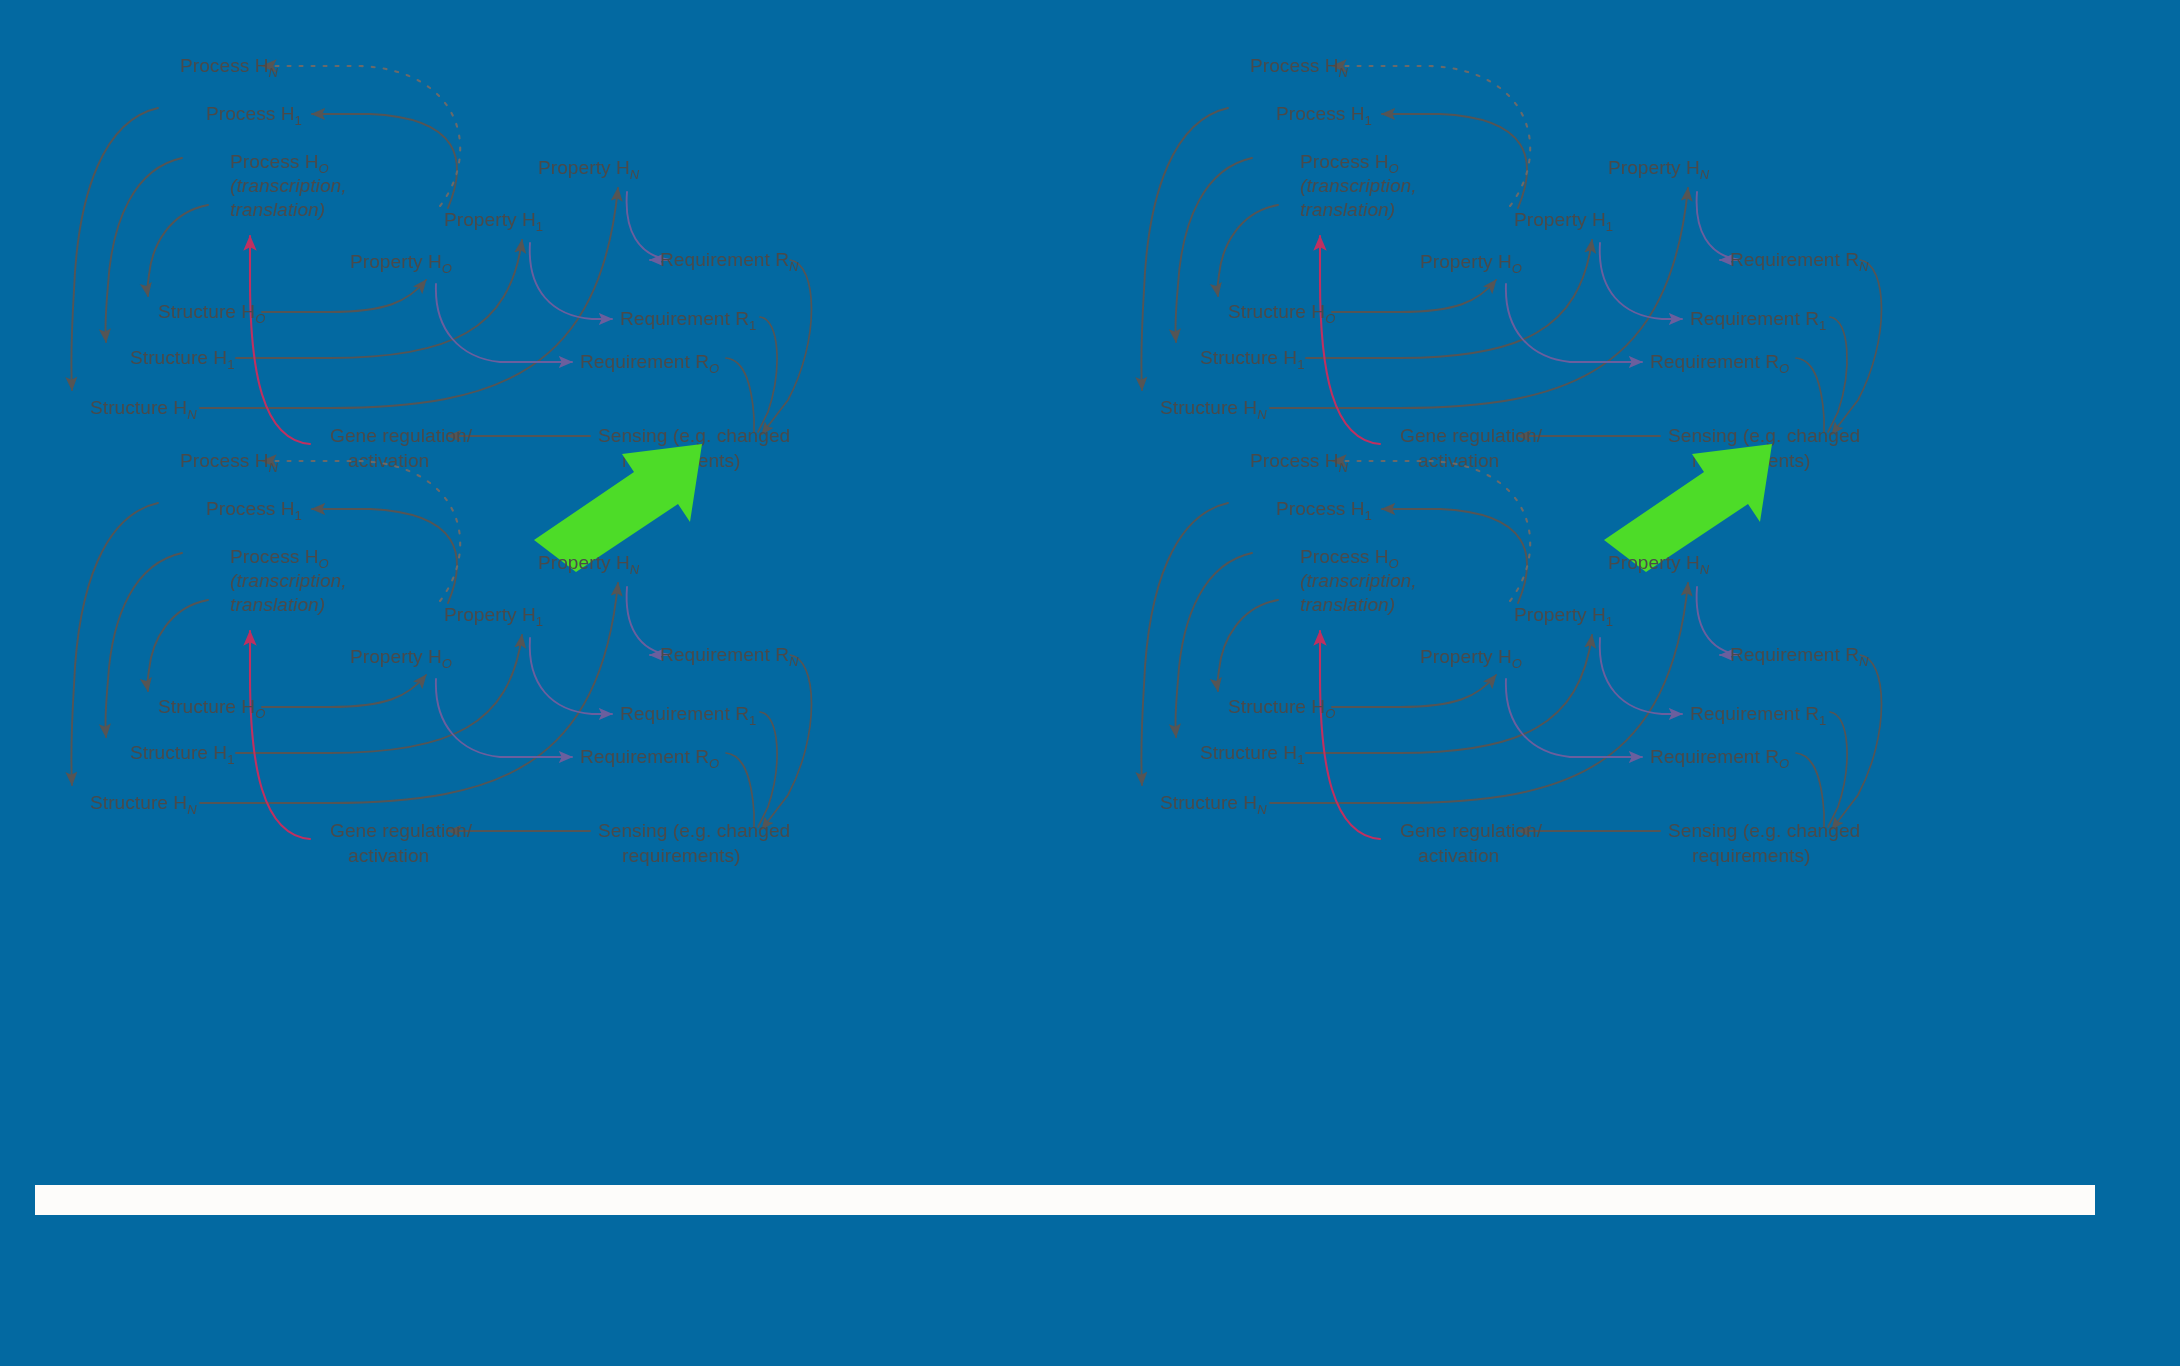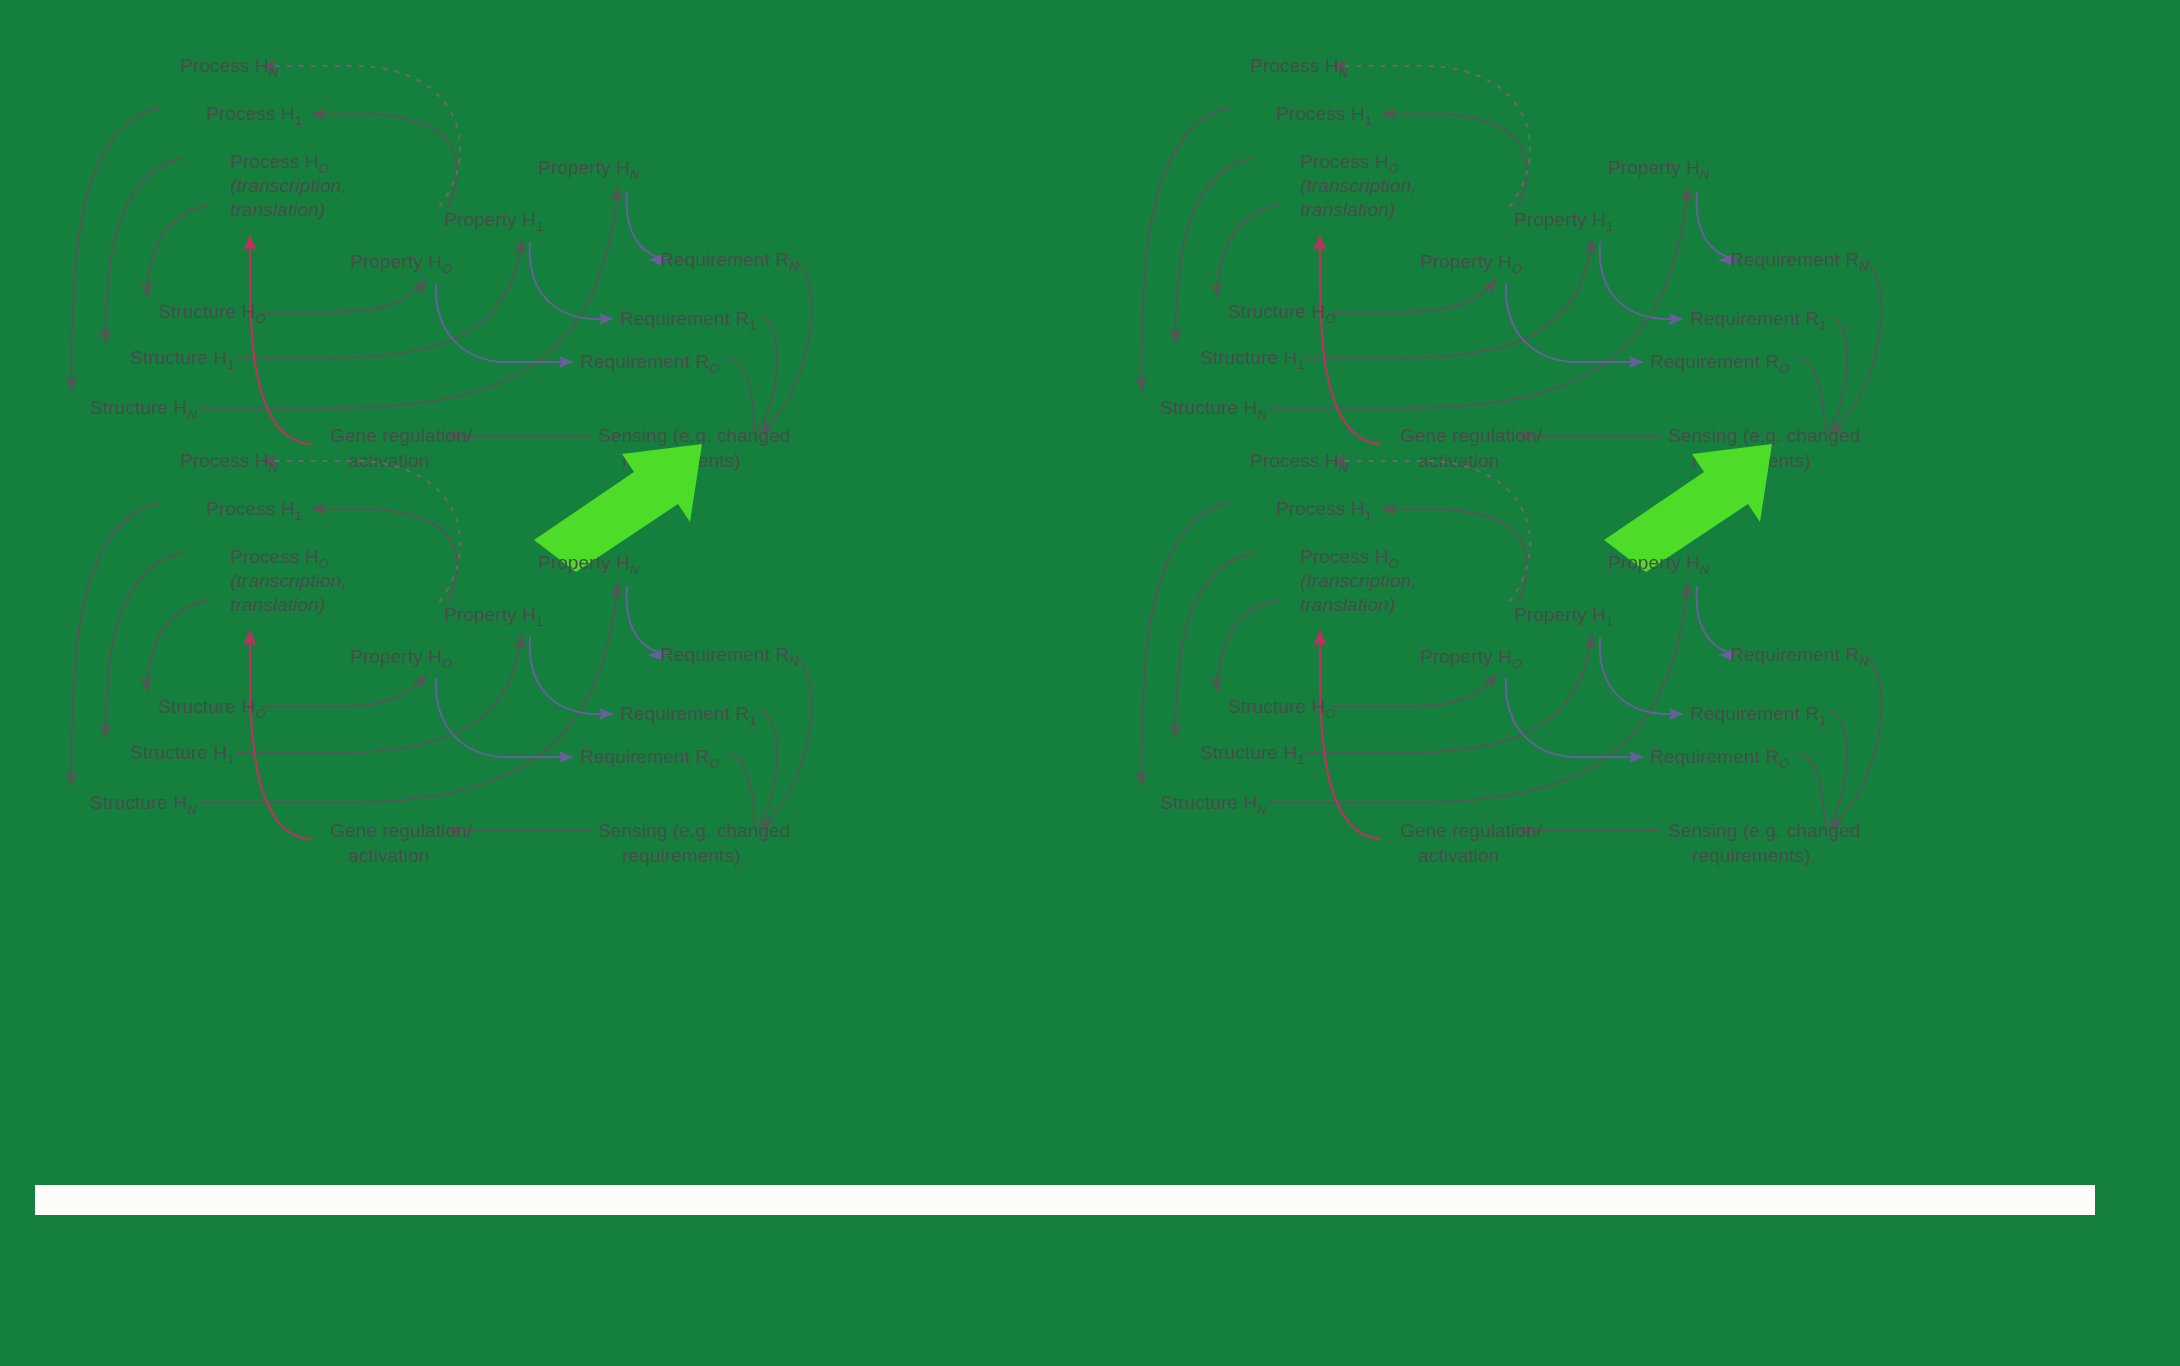--- a/index.html
+++ b/index.html
@@ -8,21 +8,21 @@
     background: #ffffff;
     width: 2180px;
     height: 1366px;
     overflow: hidden;
     font-family: "Liberation Sans", sans-serif;
   }
   #canvas {
     position: relative;
     width: 2180px;
     height: 1366px;
-    background: #15803d;
+    background: #0369a1;
   }
   .bg-band {
     position: absolute;
     left: 35px;
     top: 1185px;
     width: 2060px;
     height: 30px;
     background: #fdfcfa;
     pointer-events: none;
   }

